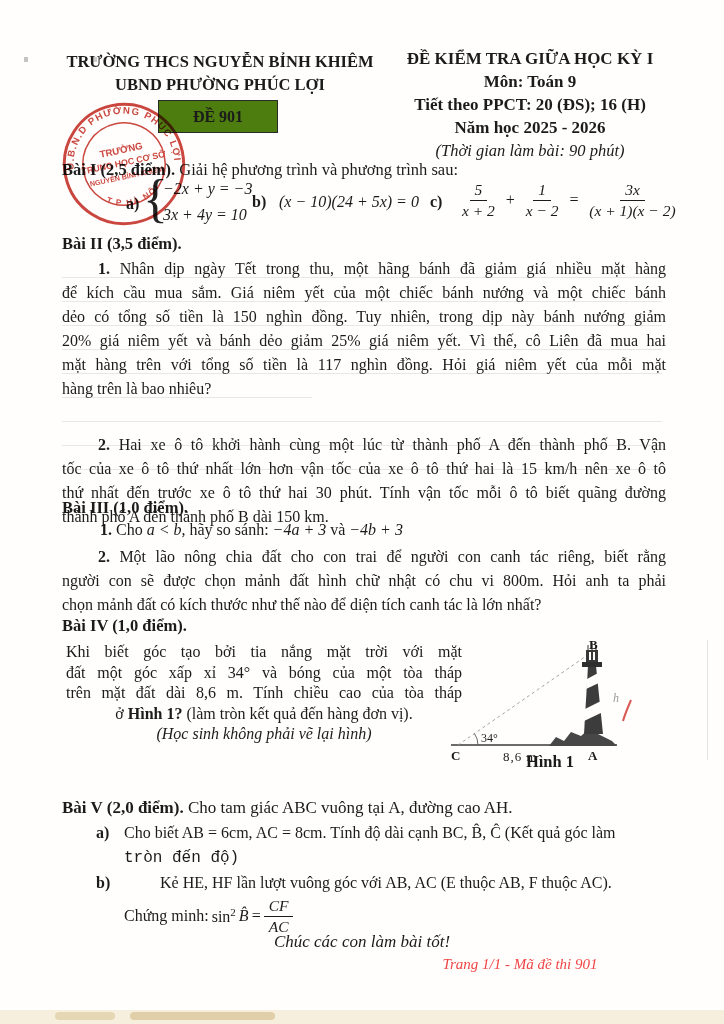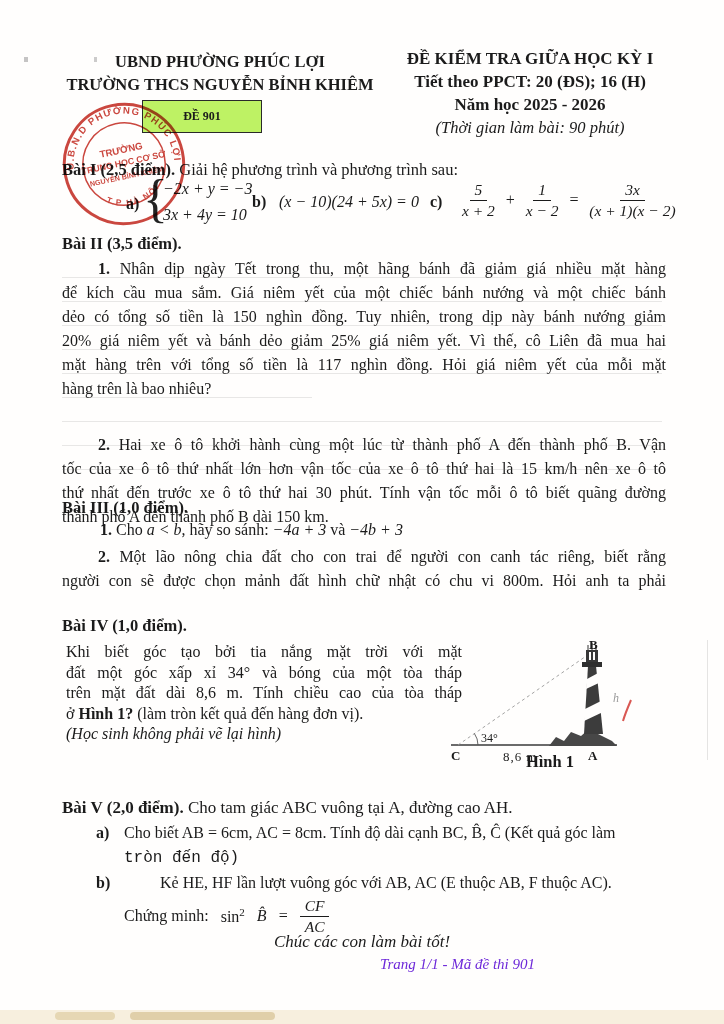--- a/index.html
+++ b/index.html
@@ -5,67 +5,68 @@
   html,body{margin:0;padding:0;background:#e9e9e9;}
   .page{position:relative;width:724px;height:1024px;background:#fffefd;overflow:hidden;
         font-family:"Liberation Serif","DejaVu Serif",serif;color:#1b1b1b;}
   .abs{position:absolute;}
   .b{font-weight:bold;}
   .it{font-style:italic;}
   .math{font-style:italic;}
   .center{text-align:center;}
   
   .hdr-left{left:62px;top:50px;width:316px;text-align:center;font-weight:bold;font-size:16.5px;line-height:23px;}
-  .de-box{left:142px;top:100px;width:118px;height:31px;border:1.6px solid #2a2a2a;
-          display:flex;align-items:center;justify-content:center;font-weight:bold;font-size:12px;background:#bef264;}
+  .de-box{left:158px;top:100px;width:118px;height:31px;border:1.6px solid #2a2a2a;
+          display:flex;align-items:center;justify-content:center;font-weight:bold;font-size:16px;background:#4d7c0f;}
   .hdr-right{left:378px;top:47px;width:304px;text-align:center;font-weight:bold;font-size:17px;line-height:23px;}
   .hdr-right .dur{font-weight:normal;font-style:italic;font-size:16.5px;}
   
   .stamp{left:61px;top:101px;width:126px;height:126px;mix-blend-mode:multiply;opacity:.92;}
   .stamp text{font-family:"Liberation Sans",sans-serif;font-weight:bold;}
   
   .para{font-size:16px;}
   .pline{line-height:24px;}
   .just{text-align:justify;text-align-last:justify;}
   .indent{text-indent:36px;}
   .heading{font-weight:bold;font-size:16.5px;}
   .eq{font-size:16px;}
   .brace{font-size:52px;line-height:54px;font-weight:400;color:#222;}
   .frac{display:inline-flex;flex-direction:column;align-items:center;vertical-align:middle;font-size:15.5px;line-height:1.12;}
   .frac .num{padding:0 5px 1px 5px;border-bottom:1.2px solid #1b1b1b;}
   .frac .den{padding:1px 5px 0 5px;}
   .crow{display:flex;align-items:center;gap:5px;height:52px;font-size:16px;}
-  .p4 .pline{line-height:20.5px;}
+  .p4 .pline{line-height:20.5px;text-align:center;}
   .p4{width:396px;font-size:16px;}
   .fig-caption{font-weight:bold;font-size:16.5px;}
   .scanline{height:1px;background:rgba(125,125,125,.18);width:600px;left:62px;}
   .bstrip{left:0;top:1010px;width:724px;height:14px;background:#f7efde;}
   .smudge{border-radius:4px;}
-  .pageinfo{font-style:italic;font-size:15px;color:#6d28d9;text-align:left;}
+  .pageinfo{font-style:italic;font-size:15px;color:#ef4444;text-align:center;}
   sup{font-size:11px;}
 </style>
 </head>
 <body>
 
 <div class="page">
 
   <div class="abs" style="left:24px;top:57px;width:4px;height:5px;background:rgba(110,110,110,.4);"></div>
   <div class="abs" style="left:94px;top:57px;width:3px;height:5px;background:rgba(110,110,110,.35);"></div>
   <div class="abs" style="left:707px;top:640px;width:1px;height:120px;background:rgba(150,150,150,.25);"></div>
 
   <div class="abs hdr-left">
+    <div>TRƯỜNG THCS NGUYỄN BỈNH KHIÊM</div>
     <div>UBND PHƯỜNG PHÚC LỢI</div>
-    <div>TRƯỜNG THCS NGUYỄN BỈNH KHIÊM</div>
   </div>
   <div class="abs de-box">
     <span>ĐỀ 901</span>
   </div>
 
   <div class="abs hdr-right">
     <div>ĐỀ KIỂM TRA GIỮA HỌC KỲ I</div>
+    <div>Môn: Toán 9</div>
     <div>Tiết theo PPCT: 20 (ĐS); 16 (H)</div>
     <div>Năm học 2025 - 2026</div>
     <div class="dur">(Thời gian làm bài: 90 phút)</div>
   </div>
 
   <div class="abs" style="left:62px;top:160px;font-size:16.5px;">
     <b>Bài I (2,5 điểm).</b><span> Giải hệ phương trình và phương trình sau:</span>
   </div>
   <div class="abs b eq" style="left:126px;top:195px;">a)</div>
   <div class="abs brace" style="left:143px;top:172px;">{</div>
@@ -122,20 +123,21 @@
   <div class="abs scanline" style="top:469px;"></div>
 
   <div class="abs heading" style="left:62px;top:498px;">Bài III (1,0 điểm).</div>
   <div class="abs para" style="left:100px;top:521px;">
     <b>1.</b><span> Cho </span><i class="math">a &lt; b</i><span>, hãy so sánh: </span><i class="math">−4a + 3</i><span> và </span><i class="math">−4b + 3</i>
   </div>
   <div class="abs para" style="left:62px;top:545px;width:604px;">
     <div class="pline just indent"><b>2.</b><span> Một lão nông chia đất cho con trai để người con canh tác riêng, biết rằng</span></div>
     <div>
         <div class="pline just">người con sẽ được chọn mảnh đất hình chữ nhật có chu vi 800m. Hỏi anh ta phải</div>
+        <div class="pline">chọn mảnh đất có kích thước như thế nào để diện tích canh tác là lớn nhất?</div>
       </div>
   </div>
 
   <div class="abs heading" style="left:62px;top:616px;">Bài IV (1,0 điểm).</div>
   <div class="abs para p4" style="left:66px;top:642px;">
     <div>
         <div class="pline just">Khi biết góc tạo bởi tia nắng mặt trời với mặt</div>
         <div class="pline just">đất một góc xấp xỉ 34° và bóng của một tòa tháp</div>
         <div class="pline just">trên mặt đất dài 8,6 m. Tính chiều cao của tòa tháp</div>
       </div>
@@ -172,21 +174,21 @@
   <div class="abs center fig-caption" style="left:495px;top:752px;width:110px;">Hình 1</div>
 
   <div class="abs" style="left:62px;top:798px;font-size:17px;">
     <b>Bài V (2,0 điểm).</b><span> Cho tam giác ABC vuông tại A, đường cao AH.</span>
   </div>
   <div class="abs b para" style="left:96px;top:824px;">a)</div>
   <div class="abs para" style="left:124px;top:824px;width:556px;">Cho biết AB = 6cm, AC = 8cm. Tính độ dài cạnh BC, B̂, Ĉ (Kết quả góc làm</div>
   <div class="abs para" style="left:124px;top:849px;font-family:Liberation Mono, monospace;">tròn đến độ)</div>
   <div class="abs b para" style="left:96px;top:874px;">b)</div>
   <div class="abs para" style="left:124px;top:874px;width:556px;margin-left:36px;">Kẻ HE, HF lần lượt vuông góc với AB, AC (E thuộc AB, F thuộc AC).</div>
-  <div class="abs crow" style="left:124px;top:892px;height:48px;gap:12px;">
+  <div class="abs crow" style="left:124px;top:892px;height:48px;gap:3px;">
     <span>Chứng minh: </span>
     <span><span>sin</span><sup>2</sup></span>
     <i class="math">B̂</i>
     <span>=</span>
     <span class="frac math">
         <span class="num">CF</span>
         <span class="den">AC</span>
       </span>
   </div>
 

